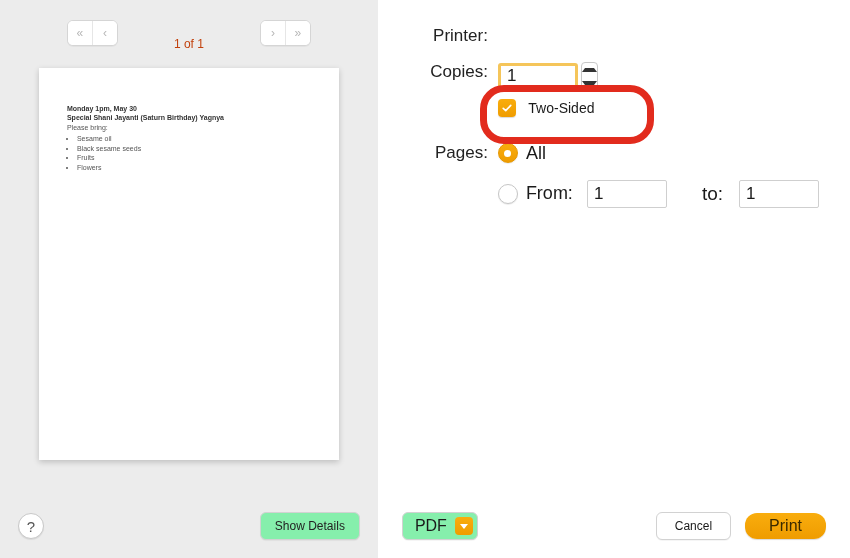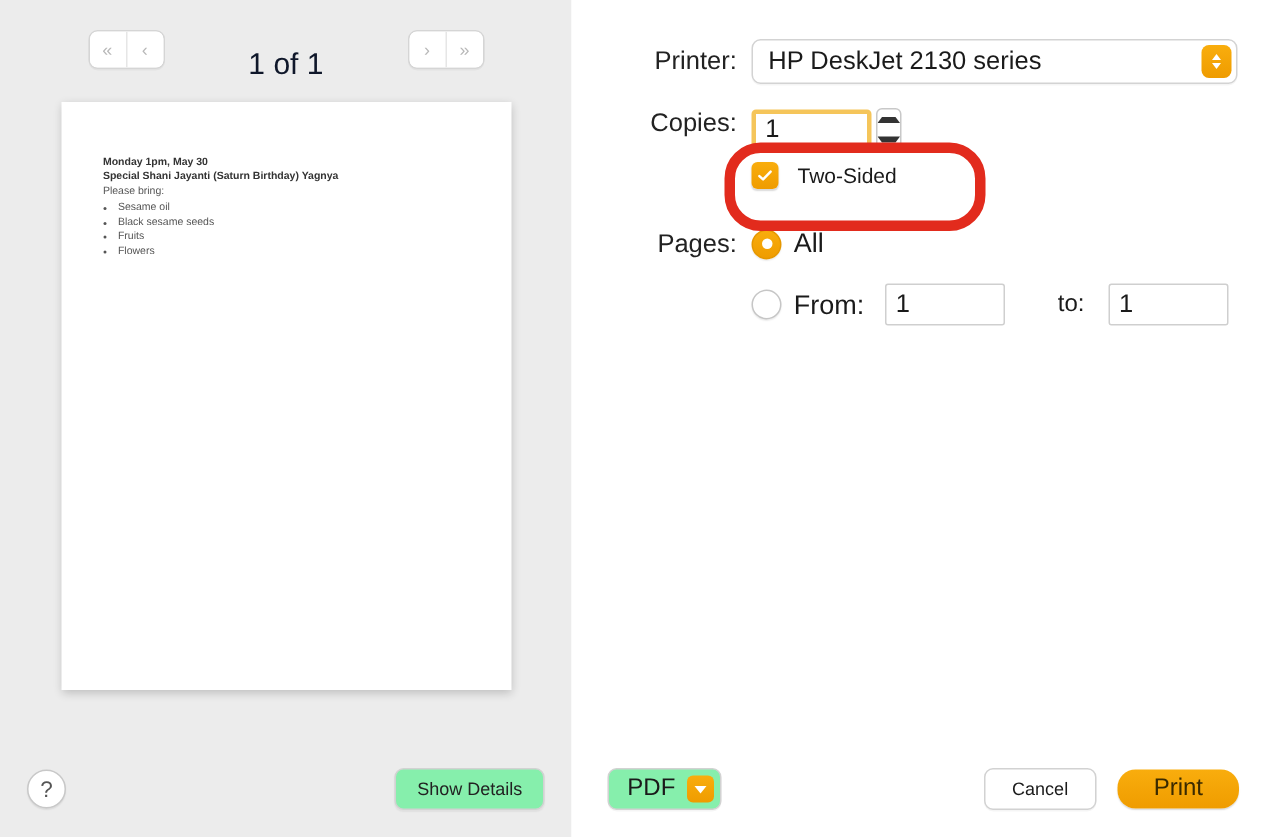--- a/index.html
+++ b/index.html
@@ -55,22 +55,22 @@
     justify-content: center;
     font-size: 12px;
     color: #b8b8b8;
     background: #fff;
     cursor: default;
   }
   .nav-btn + .nav-btn {
     border-left: 1px solid #e6e6e6;
   }
   .nav-page-label {
-    font-size: 20px;
-    color: #0f172a;
+    font-size: 12px;
+    color: #c2410c;
     margin-top: 21px;
   }
   .preview-page {
     width: 300px;
     height: 392px;
     background: #fff;
     box-shadow: 0 2px 6px rgba(0,0,0,0.2);
     margin-top: 2px;
     position: relative;
   }
@@ -228,21 +228,21 @@
     background: linear-gradient(#f9ad0d,#ef9c00);
     border-color:#e59700;
   }
   .radio.selected .dot{width:7px;height:7px;border-radius:50%;background:#fff;}
   .radio-label{font-size:18px;}
   .from-input{
     width:66px;height:26px;border:1px solid #cfcfcf;border-radius:2px;
     background:#fff;padding:0 6px;font-size:17px;margin:0 6px;
     display:inline-flex;align-items:center;
   }
-  .to-label{font-size:16px;margin-left:21px;margin-right:2px;}
+  .to-label{font-size:19px;margin-left:21px;margin-right:2px;}
 
   .right-footer{
     position:absolute;bottom:0;left:0;right:0;height:64px;
     display:flex;align-items:center;padding:0 24px;box-sizing:border-box;
   }
   .pdf-btn{
     height:26px;border:1px solid #d2d2d2;border-radius:6px;background:#86efac;
     display:flex;align-items:center;padding:0 4px 0 12px;font-size:16px;
     box-shadow:0 1px 0 rgba(0,0,0,0.04);
   }
@@ -303,27 +303,20 @@
       <div class="show-details-btn">
         <span>Show Details</span>
       </div>
     </div>
   </div>
 
   <div class="right">
 
     <div class="field-row">
       <div class="field-label">Printer:</div>
-      <div class="printer-select">
-        <span>HP DeskJet 2130 series</span>
-        <div class="printer-arrows">
-          <div class="arr-up"></div>
-            <div class="arr-down"></div>
-        </div>
-      </div>
     </div>
 
     <div class="field-row copies-row">
       <div class="field-label">Copies:</div>
       <div class="copies-input-wrap">
         <div class="copies-field">
           <span>1</span>
         </div>
         <div class="stepper">
           <div>

